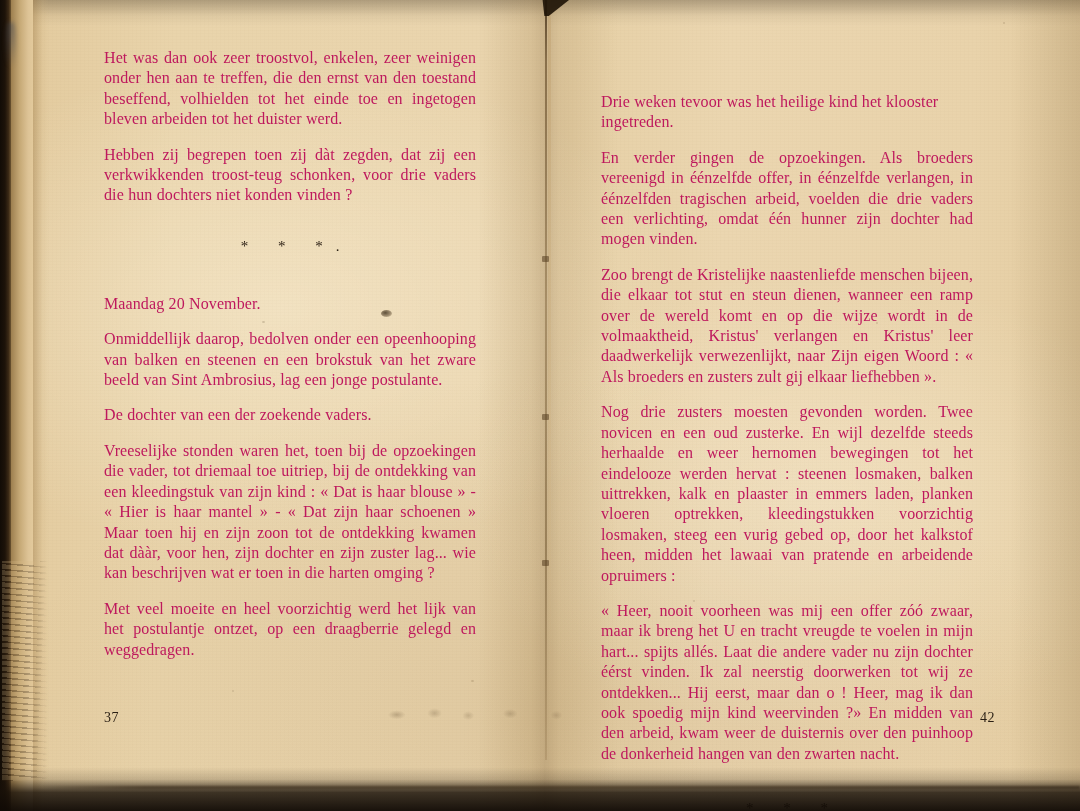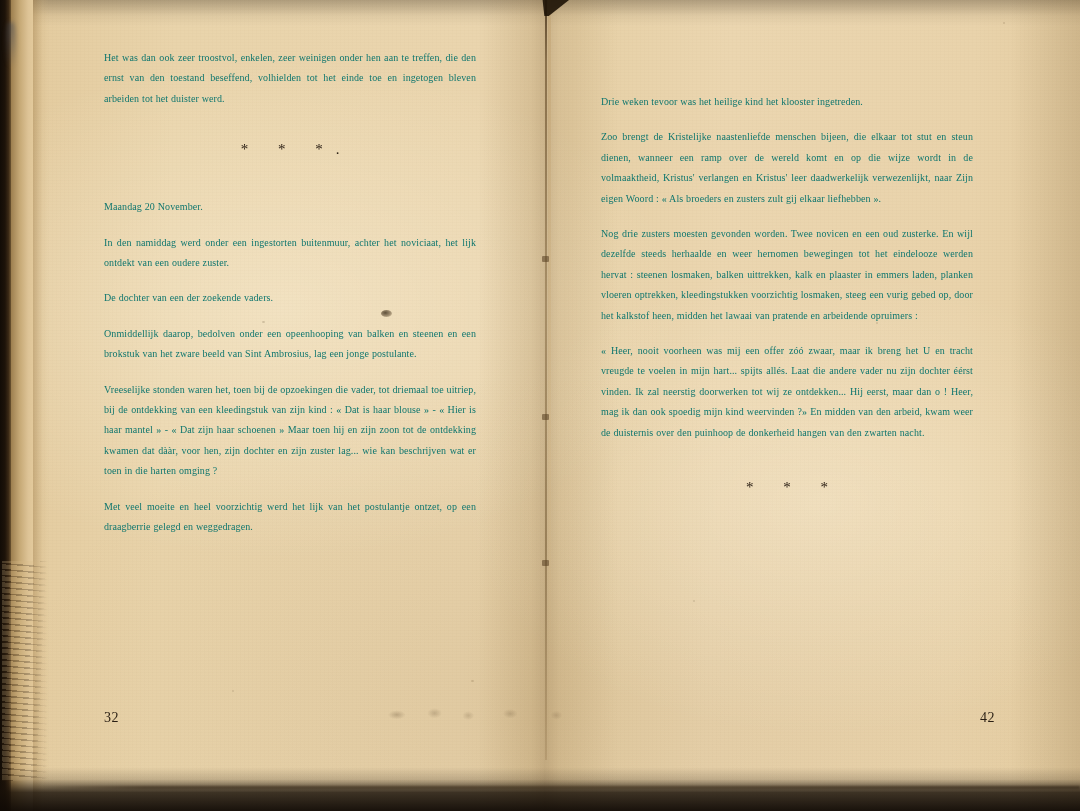--- a/index.html
+++ b/index.html
@@ -154,27 +154,27 @@
     top: 0;
     color: #241a11;
   }
   .page-col.left  { left: 104px; width: 372px; }
   .page-col.right { left: 601px; width: 372px; margin-top: 44px; }
 
   .col-inner { padding-top: 48px; }
 
   p.para {
     margin: 0 0 15px 0;
-    font-size: 10px;
+    font-size: 16px;
     line-height: 20.4px;
     text-align: justify;
     text-justify: inter-word;
     letter-spacing: 0.1px;
     word-spacing: 0.2px;
-    color: #0f766e;
+    color: #be185d;
     text-rendering: optimizeLegibility;
   }
   p.para.heading { }
   p.para.single { text-align: left; }
 
   .stars {
     margin: 26px 0 28px 0;
     text-align: center;
     font-size: 15px;
     letter-spacing: 13px;
@@ -250,45 +250,46 @@
   <div class="gutter-crease"></div>
   <div class="gutter-crease-2"></div>
   <div class="gutter-top-wedge"></div>
   <div class="gutter-stitch" style="top:256px"></div>
   <div class="gutter-stitch" style="top:414px"></div>
   <div class="gutter-stitch" style="top:560px"></div>
 
   <div class="page-col left">
     <div class="col-inner">
       <p class="para">Het was dan ook zeer troostvol, enkelen, zeer weinigen onder hen aan te treffen, die den ernst van den toestand beseffend, volhielden tot het einde toe en ingetogen bleven arbeiden tot het duister werd.</p>
+      <p class="para">Hebben zij begrepen toen zij dàt zegden, dat zij een verkwikkenden troost-teug schonken, voor drie vaders die hun dochters niet konden vinden ?</p>
 
       <div class="stars l">*  *  *.</div>
 
       <p class="para heading single">Maandag 20 November.</p>
-      <p class="para">In den namiddag werd onder een ingestorten buitenmuur, achter het noviciaat, het lijk ontdekt van een oudere zuster.</p>
+      <p class="para">Onmiddellijk daarop, bedolven onder een opeenhooping van balken en steenen en een brokstuk van het zware beeld van Sint Ambrosius, lag een jonge postulante.</p>
       <p class="para single">De dochter van een der zoekende vaders.</p>
-      <p class="para">Onmiddellijk daarop, bedolven onder een opeenhooping van balken en steenen en een brokstuk van het zware beeld van Sint Ambrosius, lag een jonge postulante.</p>
       <p class="para">Vreeselijke stonden waren het, toen bij de opzoekingen die vader, tot driemaal toe uitriep, bij de ontdekking van een kleedingstuk van zijn kind : « Dat is haar blouse » - « Hier is haar mantel » - « Dat zijn haar schoenen » Maar toen hij en zijn zoon tot de ontdekking kwamen dat dààr, voor hen, zijn dochter en zijn zuster lag... wie kan beschrijven wat er toen in die harten omging ?</p>
       <p class="para">Met veel moeite en heel voorzichtig werd het lijk van het postulantje ontzet, op een draagberrie gelegd en weggedragen.</p>
     </div>
   </div>
 
   <div class="page-col right">
     <div class="col-inner">
       <p class="para single">Drie weken tevoor was het heilige kind het klooster ingetreden.</p>
+      <p class="para">En verder gingen de opzoekingen. Als broeders vereenigd in éénzelfde offer, in éénzelfde verlangen, in éénzelfden tragischen arbeid, voelden die drie vaders een verlichting, omdat één hunner zijn dochter had mogen vinden.</p>
       <p class="para">Zoo brengt de Kristelijke naastenliefde menschen bijeen, die elkaar tot stut en steun dienen, wanneer een ramp over de wereld komt en op die wijze wordt in de volmaaktheid, Kristus' verlangen en Kristus' leer daadwerkelijk verwezenlijkt, naar Zijn eigen Woord : « Als broeders en zusters zult gij elkaar liefhebben ».</p>
       <p class="para">Nog drie zusters moesten gevonden worden. Twee novicen en een oud zusterke. En wijl dezelfde steeds herhaalde en weer hernomen bewegingen tot het eindelooze werden hervat : steenen losmaken, balken uittrekken, kalk en plaaster in emmers laden, planken vloeren optrekken, kleedingstukken voorzichtig losmaken, steeg een vurig gebed op, door het kalkstof heen, midden het lawaai van pratende en arbeidende opruimers :</p>
       <p class="para">« Heer, nooit voorheen was mij een offer zóó zwaar, maar ik breng het U en tracht vreugde te voelen in mijn hart... spijts allés. Laat die andere vader nu zijn dochter éérst vinden. Ik zal neerstig doorwerken tot wij ze ontdekken... Hij eerst, maar dan o ! Heer, mag ik dan ook spoedig mijn kind weervinden ?» En midden van den arbeid, kwam weer de duisternis over den puinhoop de donkerheid hangen van den zwarten nacht.</p>
 
       <div class="stars r">*  *  *</div>
 
     </div>
   </div>
 
-  <div class="folio left">32</div>
+  <div class="folio left">37</div>
   <div class="folio right">42</div>
 
   <div class="blot"></div>
   <div class="smudge-band"></div>
   <div class="speck" style="left:262px; top:321px; width:3px; height:2px; opacity:.35;"></div>
   <div class="speck" style="left:188px; top:333px; width:2px; height:2px; opacity:.30;"></div>
   <div class="speck" style="left:876px; top:322px; width:2px; height:2px; opacity:.30;"></div>
   <div class="speck" style="left:693px; top:600px; width:2px; height:2px; opacity:.28;"></div>
   <div class="speck" style="left:1003px; top:22px; width:2px; height:2px; opacity:.30;"></div>
   <div class="speck" style="left:232px; top:690px; width:2px; height:2px; opacity:.25;"></div>

